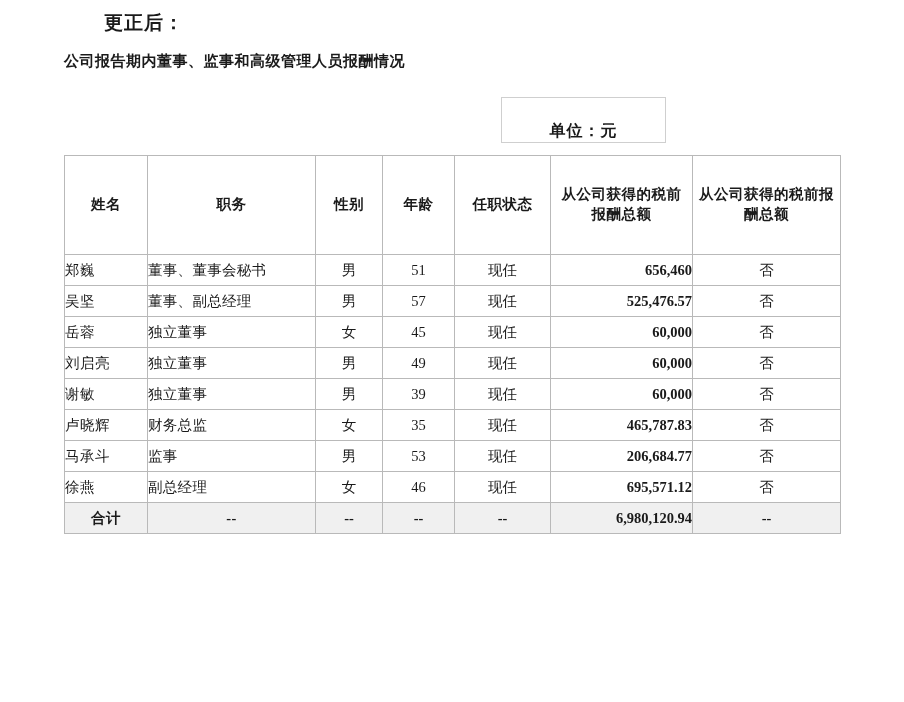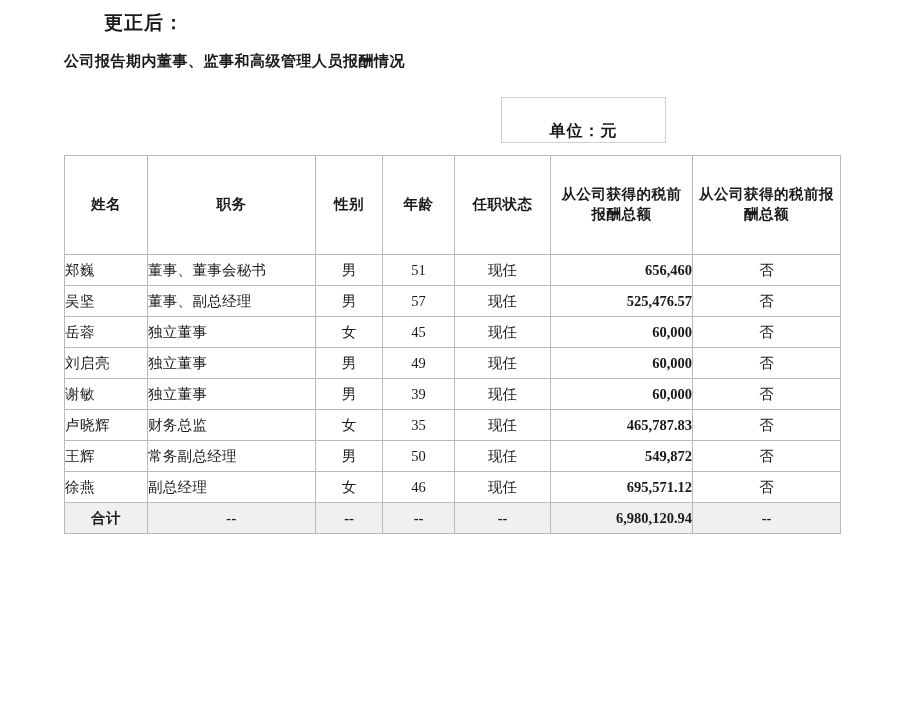--- a/index.html
+++ b/index.html
@@ -198,26 +198,26 @@
           <tr>
             <td class="name">卢晓辉</td>
             <td class="pos">财务总监</td>
             <td class="center">女</td>
             <td class="center">35</td>
             <td class="center">现任</td>
             <td class="num">465,787.83</td>
             <td class="center">否</td>
           </tr>
           <tr>
-            <td class="name">王辉</td>
-            <td class="pos">常务副总经理</td>
-            <td class="center">男</td>
-            <td class="center">50</td>
-            <td class="center">现任</td>
-            <td class="num">549,872</td>
+            <td class="name">马承斗</td>
+            <td class="pos">监事</td>
+            <td class="center">男</td>
+            <td class="center">53</td>
+            <td class="center">现任</td>
+            <td class="num">206,684.77</td>
             <td class="center">否</td>
           </tr>
           <tr>
             <td class="name">徐燕</td>
             <td class="pos">副总经理</td>
             <td class="center">女</td>
             <td class="center">46</td>
             <td class="center">现任</td>
             <td class="num">695,571.12</td>
             <td class="center">否</td>

